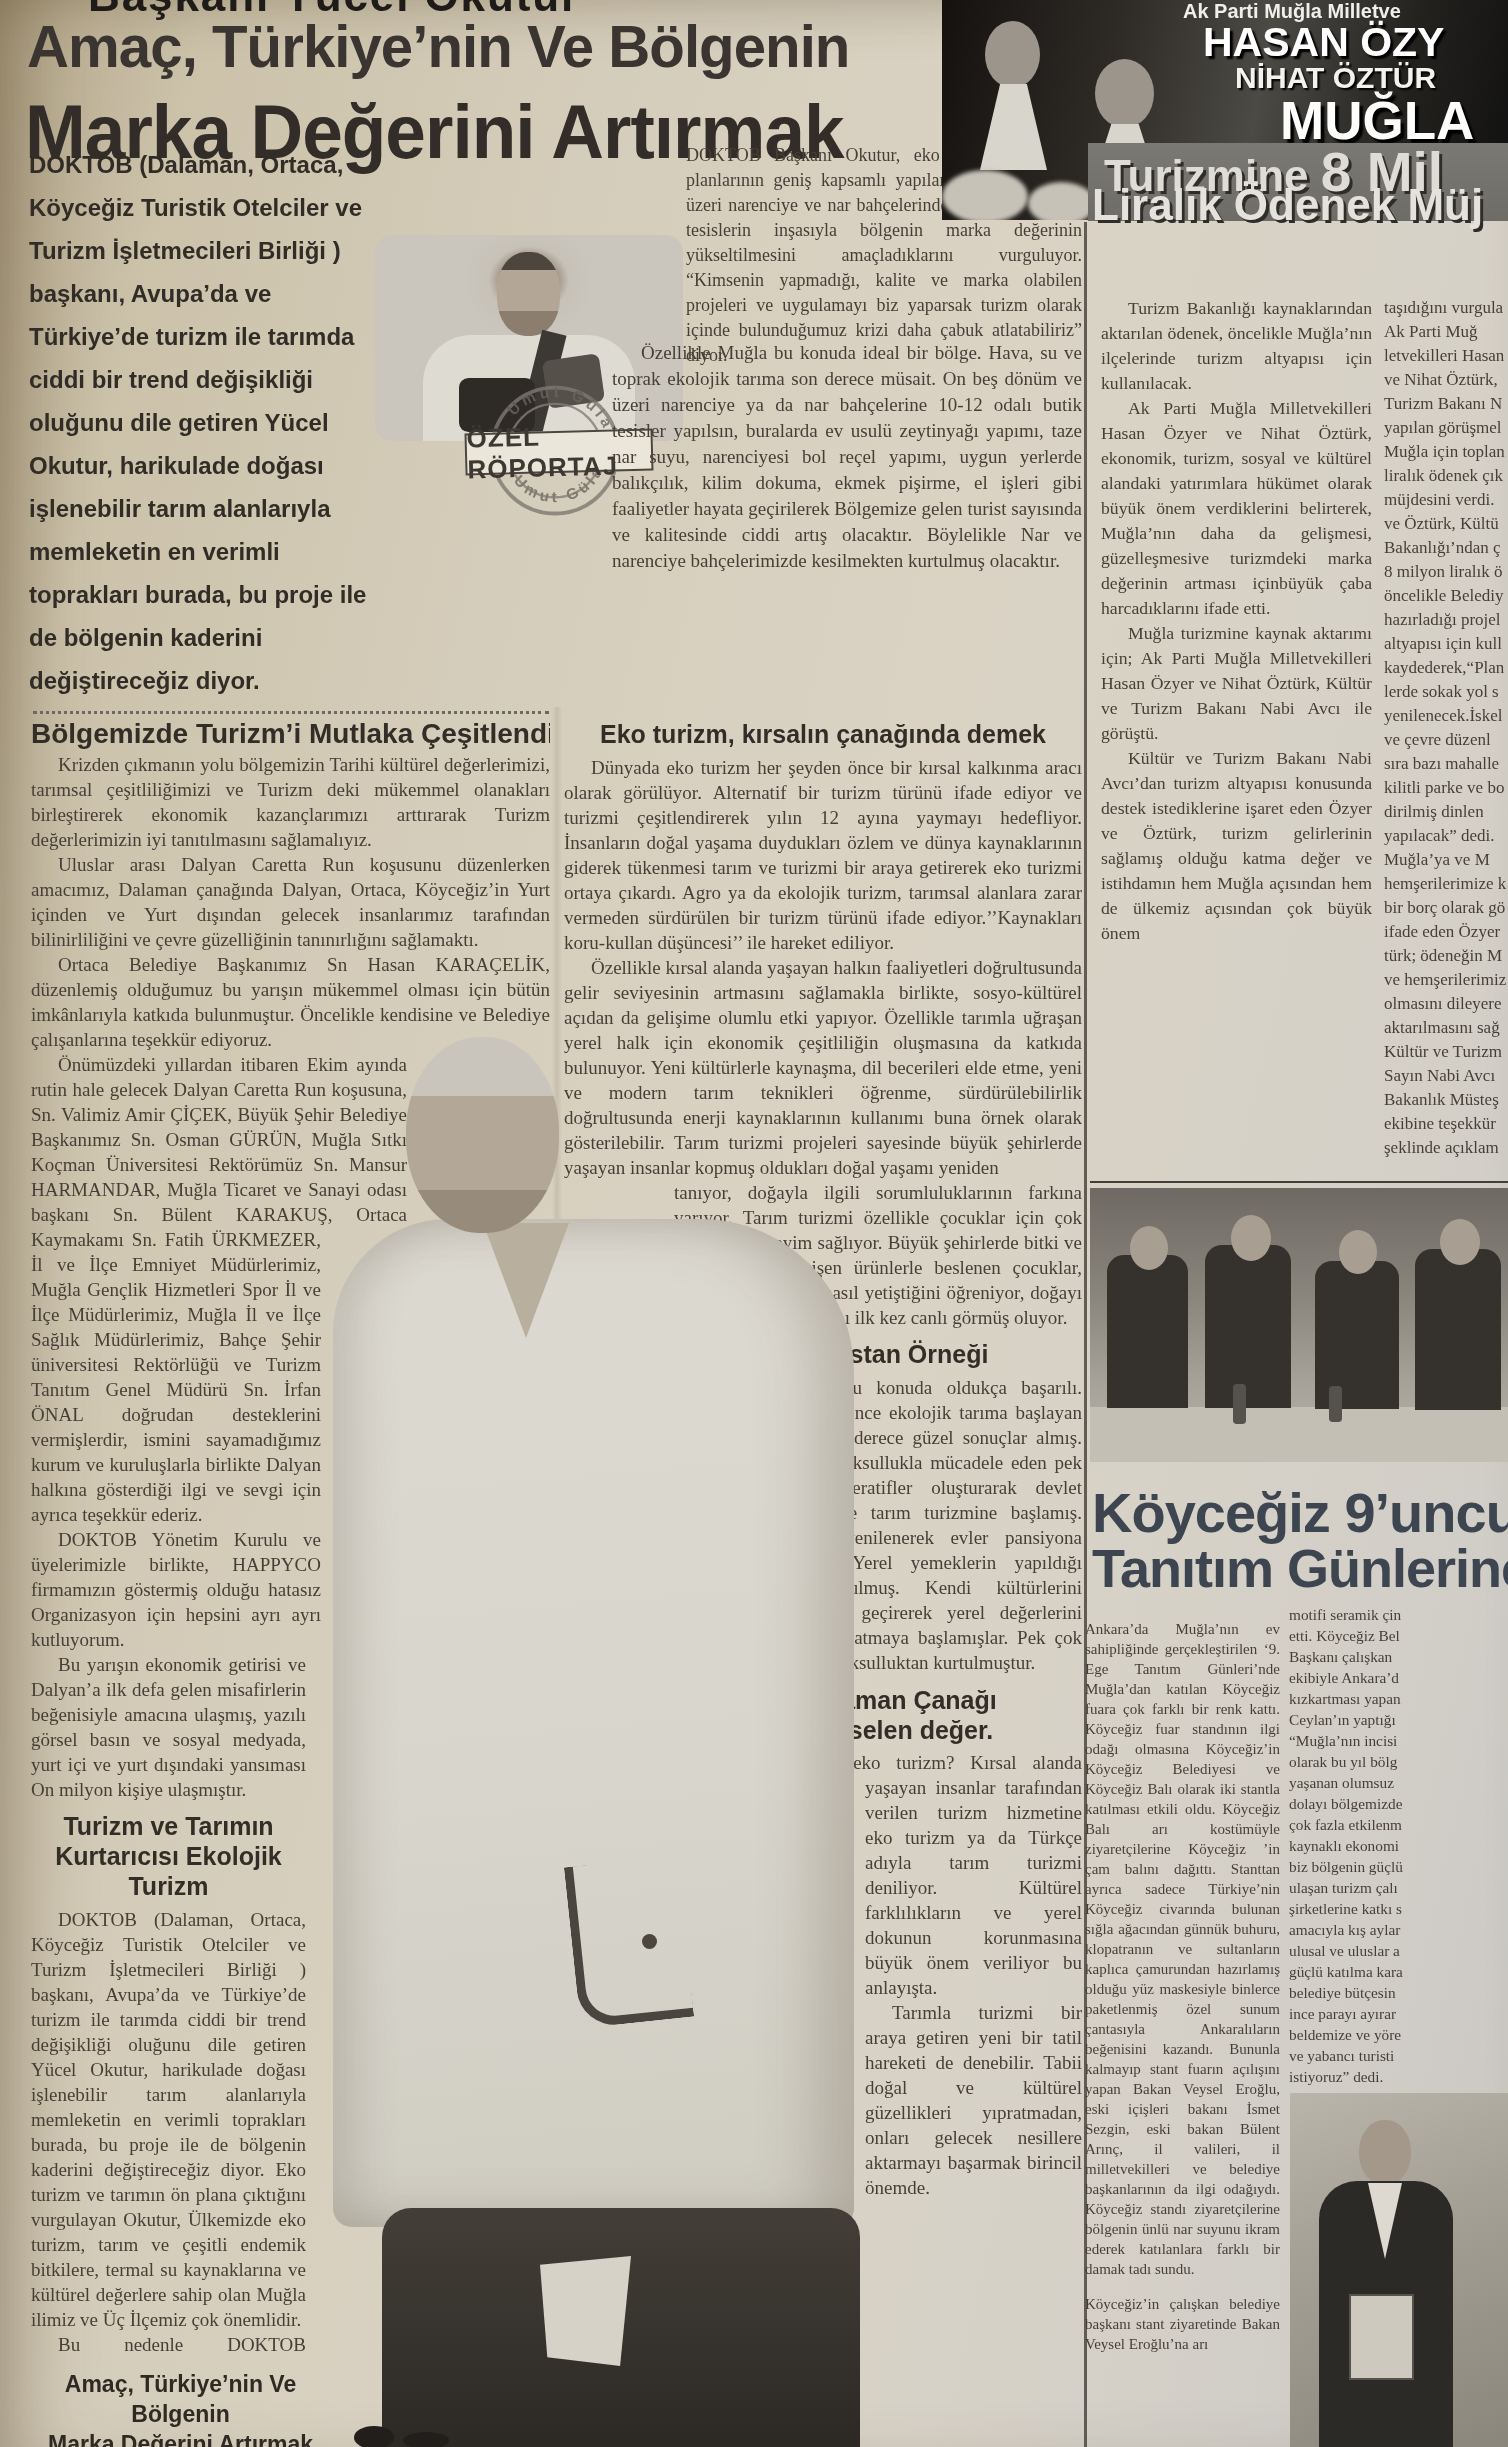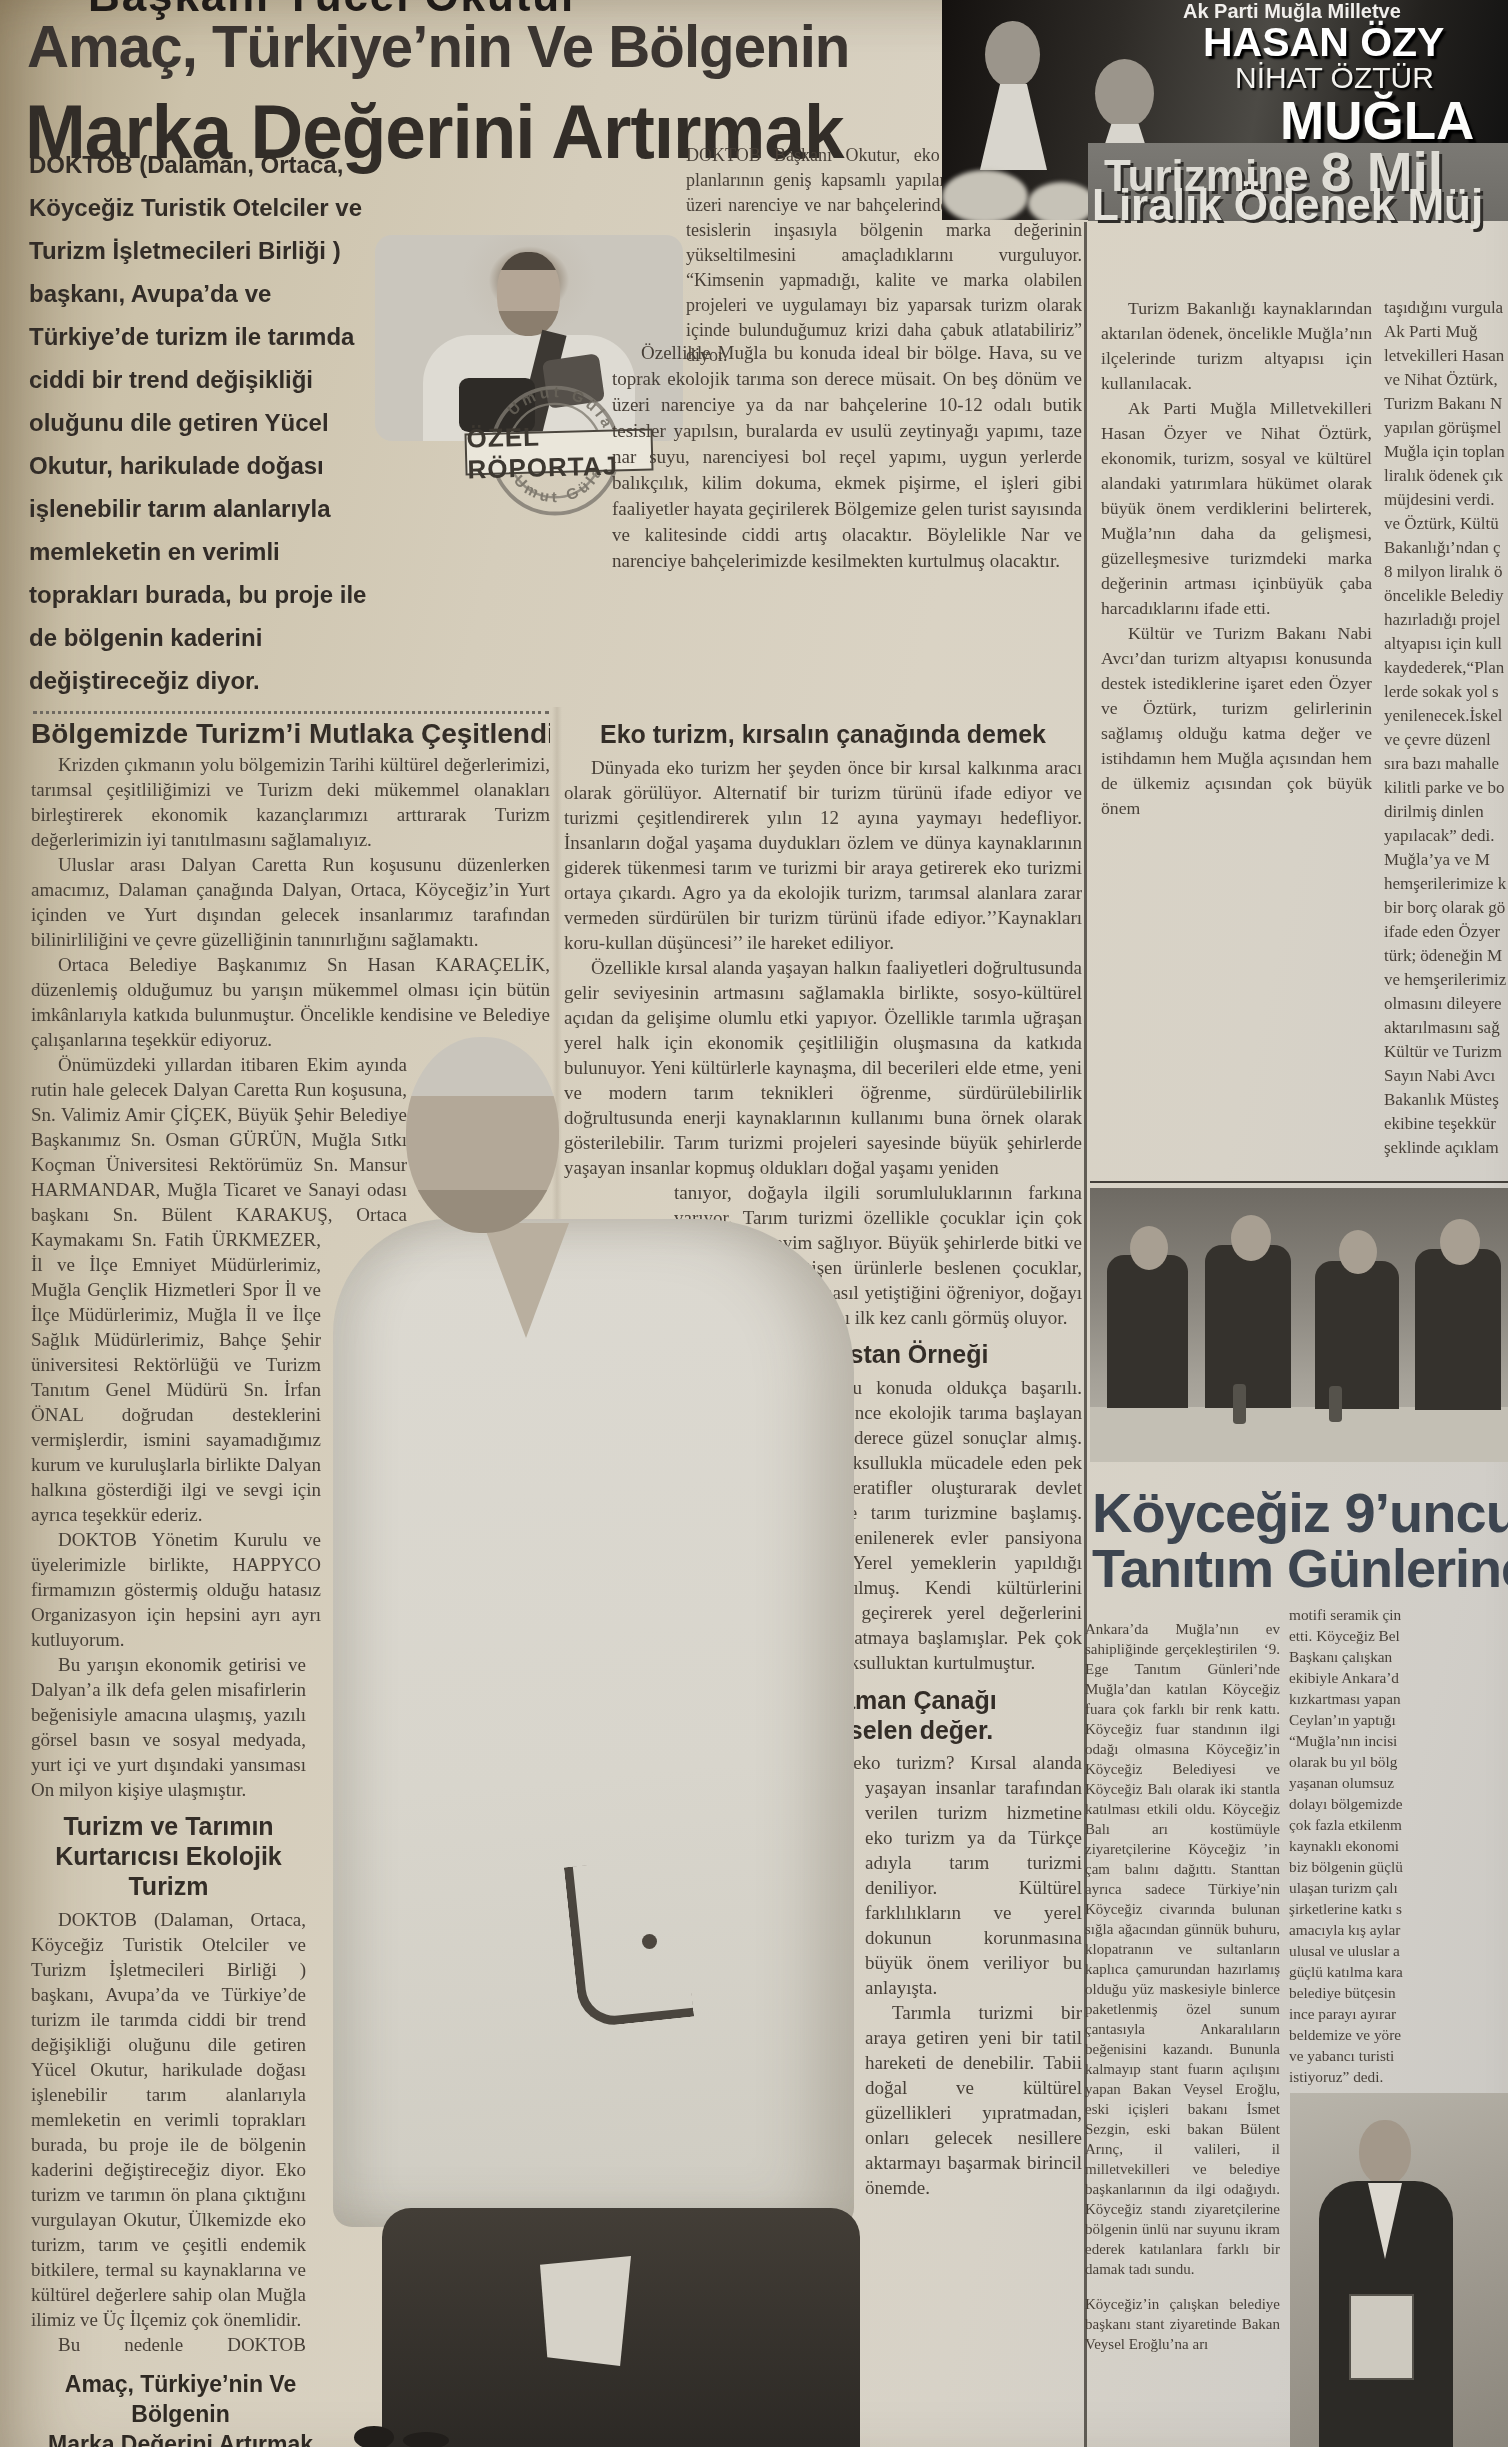--- a/index.html
+++ b/index.html
@@ -55,21 +55,21 @@
   .om-pants{position:absolute;left:57px;top:1171px;width:478px;height:239px;border-radius:29px 29px 0 0;background:linear-gradient(#433e37,#2c2925);}
   .om-belt{position:absolute;left:215px;top:1219px;width:91px;height:110px;background:#d6d2c8;clip-path:polygon(0 8%,100% 0,88% 100%,8% 92%);}
   
   .vrule{left:1084px;top:222px;width:2.9px;height:2225px;background:#39352f;opacity:.75;}
   .topPhoto{left:942px;top:0;width:567px;height:220px;background:linear-gradient(100deg,#14110f 0%,#2e2b27 30%,#4c4a45 55%,#23211e 80%,#111 100%);overflow:hidden;}
   .tp-head{position:absolute;border-radius:50%;background:#9b958b;}
   .tp-shirt{position:absolute;background:#d8d5cd;}
   .tp-flower{position:absolute;border-radius:50%;background:#c6c2b7;filter:blur(1.9px);}
   .ov-kicker{left:1183px;top:0px;font-weight:bold;font-size:20px;color:#f1efec;}
   .ov-n1{left:1203px;top:19px;font-weight:bold;font-size:41px;color:#fff;text-shadow:2.9px 2.9px 1.9px #000;}
-  .ov-n2{left:1235px;top:61px;font-weight:normal;font-size:30px;color:#f3f2ee;text-shadow:1.9px 1.9px 1.9px #000;text-align:right;}
+  .ov-n2{left:1235px;top:61px;font-weight:bold;font-size:30px;color:#f3f2ee;text-shadow:1.9px 1.9px 1.9px #000;text-align:right;}
   .ov-pl{left:1280px;top:90px;font-weight:bold;font-size:53px;color:#fdfdfb;text-shadow:3.8px 3.8px 1.9px #000;}
   .band{left:1088px;top:143px;width:421px;height:78px;background:linear-gradient(#7b7974,#6e6c67);}
   .band1{left:1104px;top:140px;font-weight:bold;font-size:44px;color:#dedcd5;text-shadow:2.9px 2.9px 0 #2f2d2a;}
   .band1 .big{font-size:55px;}
   .band2{left:1092px;top:180px;font-weight:bold;font-size:44px;color:#e4e2db;text-shadow:2.9px 2.9px 0 #2f2d2a;}
   .scolA{left:1101px;top:296px;width:271px;font-size:17.7px;line-height:25px;}
   .scolB{left:1384px;top:296px;width:249px;font-size:17px;line-height:24px;}
   .frag{white-space:nowrap;overflow:visible;}
   .hrule2{left:1090px;top:1181px;width:419px;height:1.9px;background:#423e38;}
   .meetPhoto{left:1090px;top:1188px;width:419px;height:274px;overflow:hidden;
@@ -195,20 +195,21 @@
   <div class="abs sans nowrap ov-n1">HASAN ÖZY</div>
   <div class="abs sans nowrap ov-n2">NİHAT ÖZTÜR</div>
   <div class="abs sans nowrap ov-pl">MUĞLA</div>
   <div class="abs band"></div>
   <div class="abs sans nowrap band1"><span>Turizmine </span><span class="big">8 Mil</span></div>
   <div class="abs sans nowrap band2">Liralık Ödenek Müj</div>
 
   <div class="abs just scolA">
     <p>Turizm Bakanlığı kaynaklarından aktarılan ödenek, öncelikle Muğla’nın ilçelerinde turizm altyapısı için kullanılacak.</p>
     <p>Ak Parti Muğla Milletvekilleri Hasan Özyer ve Nihat Öztürk, ekonomik, turizm, sosyal ve kültürel alandaki yatırımlara hükümet olarak büyük önem verdiklerini belirterek, Muğla’nın daha da gelişmesi, güzelleşmesive turizmdeki marka değerinin artması içinbüyük çaba harcadıklarını ifade etti.</p>
+    <p>Muğla turizmine kaynak aktarımı için; Ak Parti Muğla Milletvekilleri Hasan Özyer ve Nihat Öztürk, Kültür ve Turizm Bakanı Nabi Avcı ile görüştü.</p>
     <p>Kültür ve Turizm Bakanı Nabi Avcı’dan turizm altyapısı konusunda destek istediklerine işaret eden Özyer ve Öztürk, turizm gelirlerinin sağlamış olduğu katma değer ve istihdamın hem Muğla açısından hem de ülkemiz açısından çok büyük önem</p>
   </div>
   <div class="abs scolB">
       <div class="frag">taşıdığını vurgula</div>
       <div class="frag">Ak Parti Muğ</div>
       <div class="frag">letvekilleri Hasan</div>
       <div class="frag">ve Nihat Öztürk,</div>
       <div class="frag">Turizm Bakanı N</div>
       <div class="frag">yapılan görüşmel</div>
       <div class="frag">Muğla için toplan</div>

